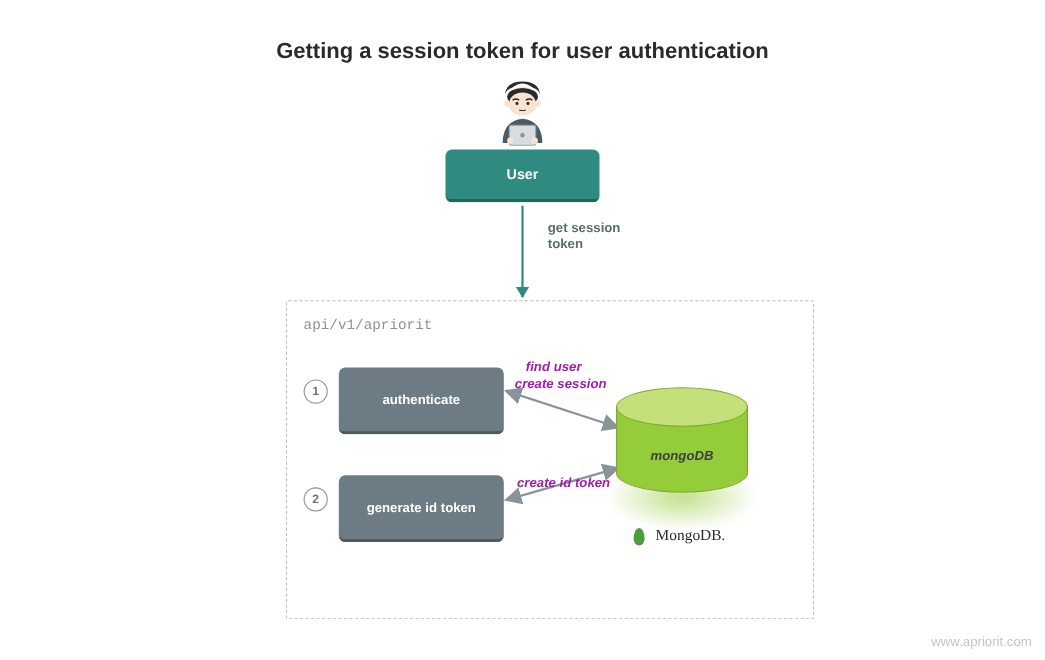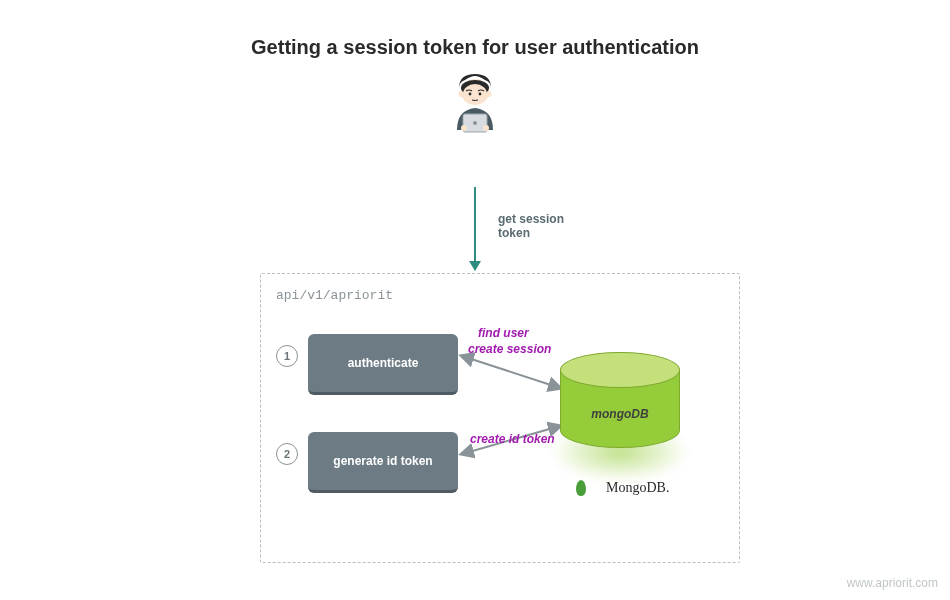--- a/index.html
+++ b/index.html
@@ -46,21 +46,21 @@
     font-weight: 700;
     font-size: 13px;
     display: flex;
     align-items: center;
     justify-content: center;
   }
   
   .gst-label {
     position: absolute;
     left: 498px;
-    top: 212px;
+    top: 200px;
     font-size: 12px;
     color: #5a6b72;
     font-weight: 600;
     line-height: 1.2;
     white-space: pre-line;
   }
   
   .arrow-down {
     position: absolute;
     left: 50%;
@@ -183,21 +183,21 @@
     font-style: italic;
     margin-top: 10px;
   }
   .mongo-logo {
     position: absolute;
     left: 576px;
     top: 480px;
     width: 100px;
     display: flex;
     align-items: flex-start;
-    gap: 20px;
+    gap: 10px;
   }
   .mongo-leaf {
     width: 10px;
     height: 16px;
     background: #4a9e3a;
     border-radius: 50% 50% 50% 50% / 60% 60% 40% 40%;
     position: relative;
   }
   .mongo-logo-text {
     font-family: Georgia, serif;
@@ -259,20 +259,21 @@
       <path d="M 22 60 Q 22 40 40 38 Q 58 40 58 60 Z" fill="#4a5a62"></path>
 
       <rect x="28" y="44" width="24" height="18" rx="2" fill="#d8dce0" stroke="#9aa4aa" stroke-width="1"></rect>
       <circle cx="40" cy="53" r="2" fill="#8a9398"></circle>
 
       <ellipse cx="29" cy="58" rx="3" ry="3" fill="#fbe4cf"></ellipse>
       <ellipse cx="51" cy="58" rx="3" ry="3" fill="#fbe4cf"></ellipse>
     </svg>
   </div>
 
+  <div class="user-box">User</div>
 
   <div class="arrow-down"></div>
   <div class="gst-label">get session
 token</div>
 
   <div class="api-box"></div>
   <div class="api-label">api/v1/apriorit</div>
 
   <div class="step-circle step-1">1</div>
   <div class="action-box auth-box">authenticate</div>

